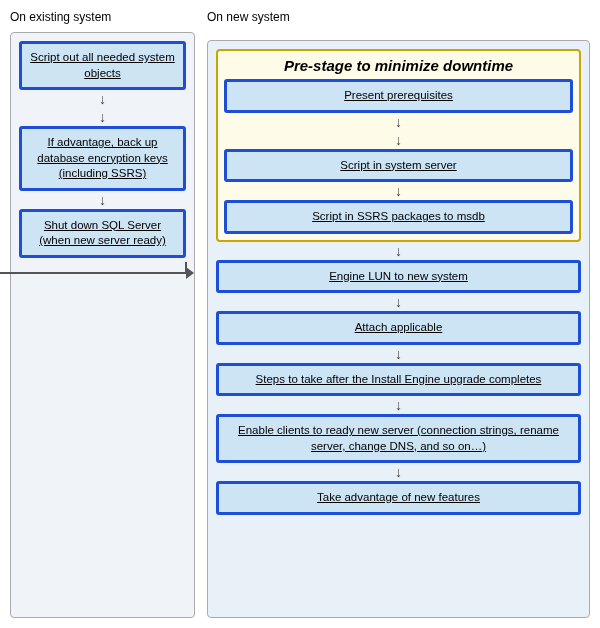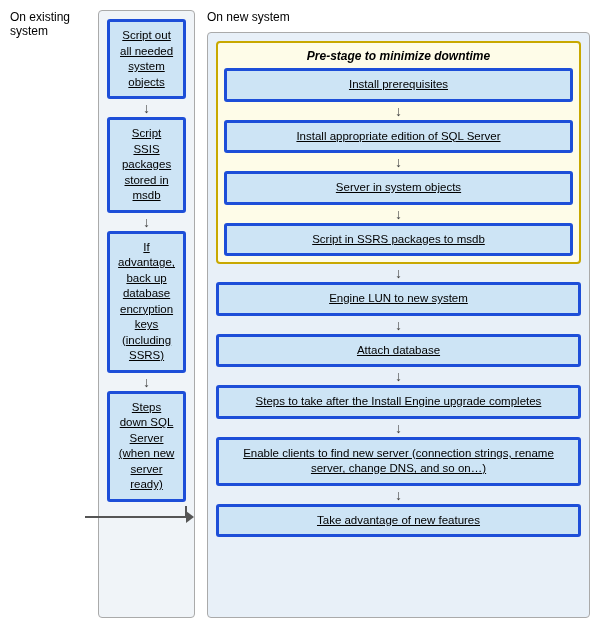--- a/index.html
+++ b/index.html
@@ -22,38 +22,39 @@
       font-size: 12px;
       font-weight: normal;
       margin-bottom: 8px;
       color: #000;
     }
     
     .left-col {
       width: 185px;
       flex-shrink: 0;
       display: flex;
-      flex-direction: row;
+      flex-direction: column;
     }
     .left-panel {
       border: 1px solid #aaa;
       border-radius: 4px;
       padding: 8px;
       display: flex;
       flex-direction: column;
       align-items: center;
       background: #f0f4f8;
       flex: 1;
     }
     
     .right-col {
       flex: 1;
       display: flex;
       flex-direction: column;
       margin-left: 12px;
+      gap: 8px;
     }
     .right-panel {
       border: 1px solid #aaa;
       border-radius: 4px;
       padding: 8px;
       display: flex;
       flex-direction: column;
       align-items: center;
       background: #e8f0f8;
       flex: 1;
@@ -82,21 +83,21 @@
       border: 2px solid #c8a800;
       border-radius: 4px;
       padding: 6px;
       background: #fefce8;
       width: 100%;
       margin-bottom: 0;
     }
     .prestage-label {
       font-style: italic;
       font-weight: bold;
-      font-size: 12px;
+      font-size: 15px;
       text-align: center;
       margin-bottom: 5px;
       color: #000;
     }
     .arrow-container {
       display: flex;
       flex-direction: column;
       align-items: center;
       width: 100%;
     }
@@ -106,62 +107,60 @@
 
 <div class="diagram">
 
   <div class="left-col">
     <div class="column-label">On existing system</div>
     <div class="left-panel">
 
       <div class="flow-box">Script out all needed system objects</div>
       <div class="arrow-down">↓</div>
 
-      <div class="flow-box">Script SSIS packages stored in msdb</div>
       <div class="arrow-down">↓</div>
 
       <div class="flow-box">If advantage, back up database encryption keys (including SSRS)</div>
       <div class="arrow-down">↓</div>
 
-      <div class="flow-box">Steps down SQL Server (when new server ready)</div>
+      <div class="flow-box">Shut down SQL Server (when new server ready)</div>
 
       <div style="width:100%; display:flex; flex-direction:column; align-items:flex-end; margin-top:4px;">
         <div style="width:2px; height:10px; background:#555; margin-right:-1px; align-self:flex-end;"></div>
         <div style="width:calc(100% + 22px); height:2px; background:#555; align-self:flex-end; position:relative;">
           <div style="position:absolute; right:-8px; top:-5px; width:0; height:0; border-top:6px solid transparent; border-bottom:6px solid transparent; border-left:8px solid #555;"></div>
         </div>
       </div>
     </div>
   </div>
 
   <div class="right-col">
     <div class="column-label">On new system</div>
     <div class="right-panel">
 
       <div class="prestage-box">
         <div class="prestage-label">Pre-stage to minimize downtime</div>
         <div class="arrow-container">
-          <div class="flow-box">Install prerequisites</div>
+          <div class="flow-box">Present prerequisites</div>
           <div class="arrow-down">↓</div>
-          <div class="flow-box">Install appropriate edition of SQL Server</div>
           <div class="arrow-down">↓</div>
-          <div class="flow-box">Server in system objects</div>
+          <div class="flow-box">Script in system server</div>
           <div class="arrow-down">↓</div>
           <div class="flow-box">Script in SSRS packages to msdb</div>
         </div>
       </div>
 
       <div class="arrow-down">↓</div>
 
       <div class="flow-box">Engine LUN to new system</div>
       <div class="arrow-down">↓</div>
-      <div class="flow-box">Attach database</div>
+      <div class="flow-box">Attach applicable</div>
       <div class="arrow-down">↓</div>
       <div class="flow-box">Steps to take after the Install Engine upgrade completes</div>
       <div class="arrow-down">↓</div>
-      <div class="flow-box">Enable clients to find new server (connection strings, rename server, change DNS, and so on…)</div>
+      <div class="flow-box">Enable clients to ready new server (connection strings, rename server, change DNS, and so on…)</div>
       <div class="arrow-down">↓</div>
       <div class="flow-box">Take advantage of new features</div>
 
     </div>
   </div>
 
 </div>
 
 </body></html>

